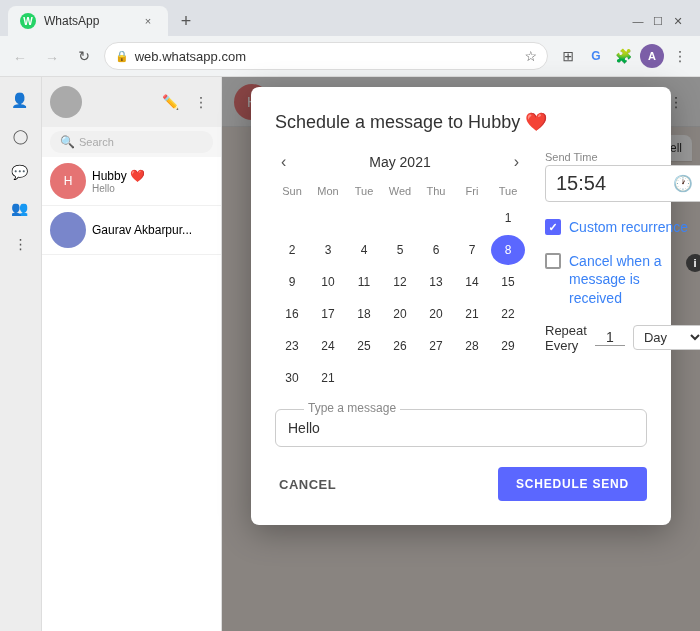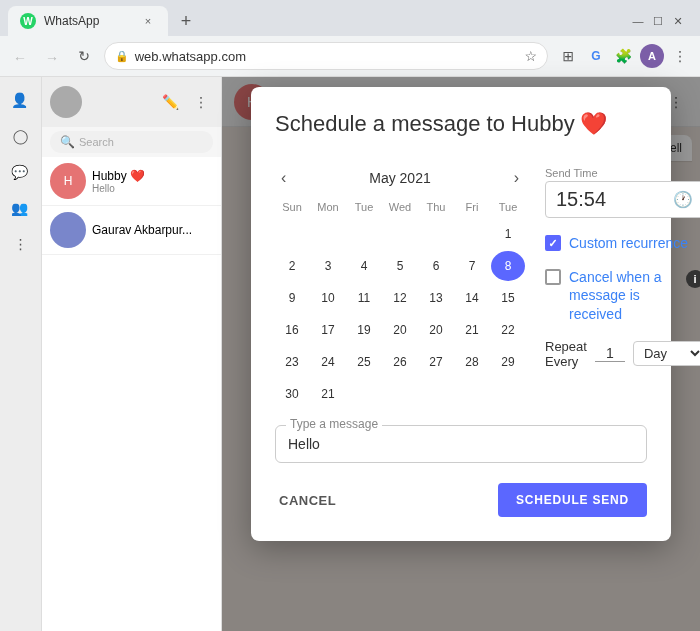--- a/index.html
+++ b/index.html
@@ -254,24 +254,24 @@
       z-index: 100;
     }
     .modal {
       background: white;
       border-radius: 8px;
       padding: 24px;
       width: 420px;
       box-shadow: 0 8px 32px rgba(0,0,0,0.3);
     }
     .modal-title {
-      font-size: 22px;
+      font-size: 18px;
       font-weight: 400;
       color: #333;
-      margin-bottom: 30px;
+      margin-bottom: 18px;
       display: flex;
       align-items: flex-start;
       gap: 6px;
     }
     .modal-body {
       display: flex;
       gap: 20px;
     }
     
     .calendar { flex: 0 0 auto; }
@@ -408,21 +408,21 @@
     .message-input-section {
       margin-top: 16px;
       border: 1px solid #ccc;
       border-radius: 6px;
       padding: 10px 12px;
       position: relative;
     }
     .message-input-label {
       position: absolute;
       top: -9px;
-      left: 10px;
+      left: 28px;
       background: white;
       padding: 0 4px;
       font-size: 12px;
       color: #888;
     }
     .message-text { font-size: 14px; color: #333; }
 
     
     .modal-footer {
       display: flex;
@@ -601,21 +601,21 @@
                 <div class="cal-day selected">8</div>
                 <div class="cal-day">9</div>
                 <div class="cal-day">10</div>
                 <div class="cal-day">11</div>
                 <div class="cal-day">12</div>
                 <div class="cal-day">13</div>
                 <div class="cal-day">14</div>
                 <div class="cal-day">15</div>
                 <div class="cal-day">16</div>
                 <div class="cal-day">17</div>
-                <div class="cal-day">19</div>
+                <div class="cal-day">18</div>
                 <div class="cal-day">20</div>
                 <div class="cal-day">20</div>
                 <div class="cal-day">21</div>
                 <div class="cal-day">22</div>
                 <div class="cal-day">23</div>
                 <div class="cal-day">24</div>
                 <div class="cal-day">25</div>
                 <div class="cal-day">26</div>
                 <div class="cal-day">27</div>
                 <div class="cal-day">28</div>

